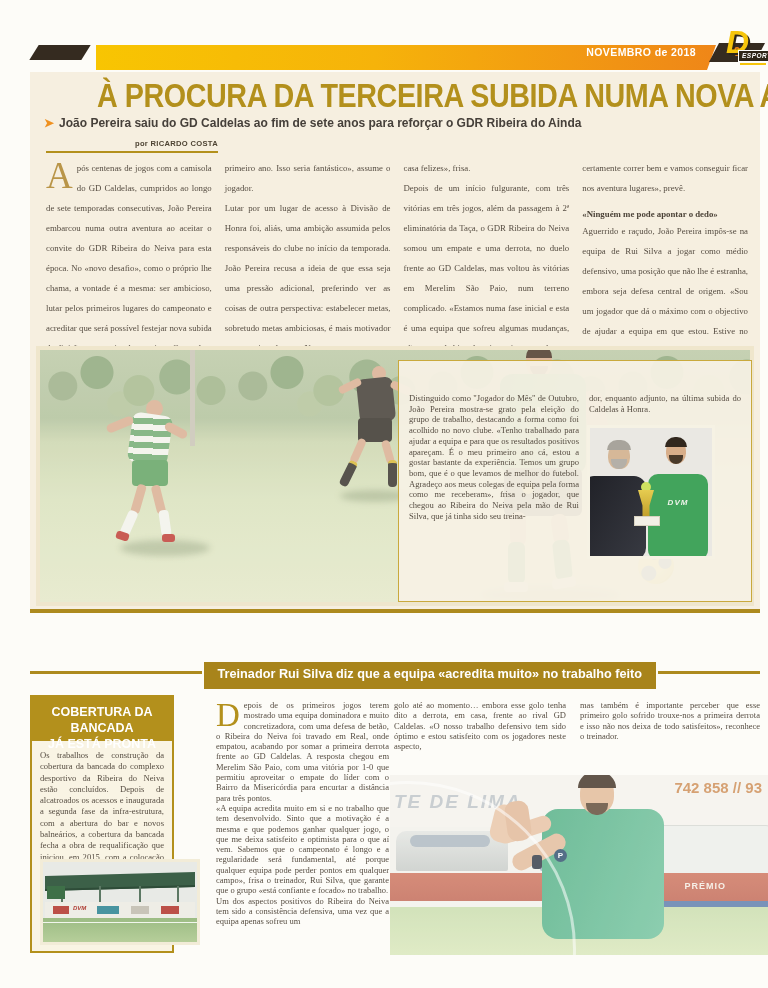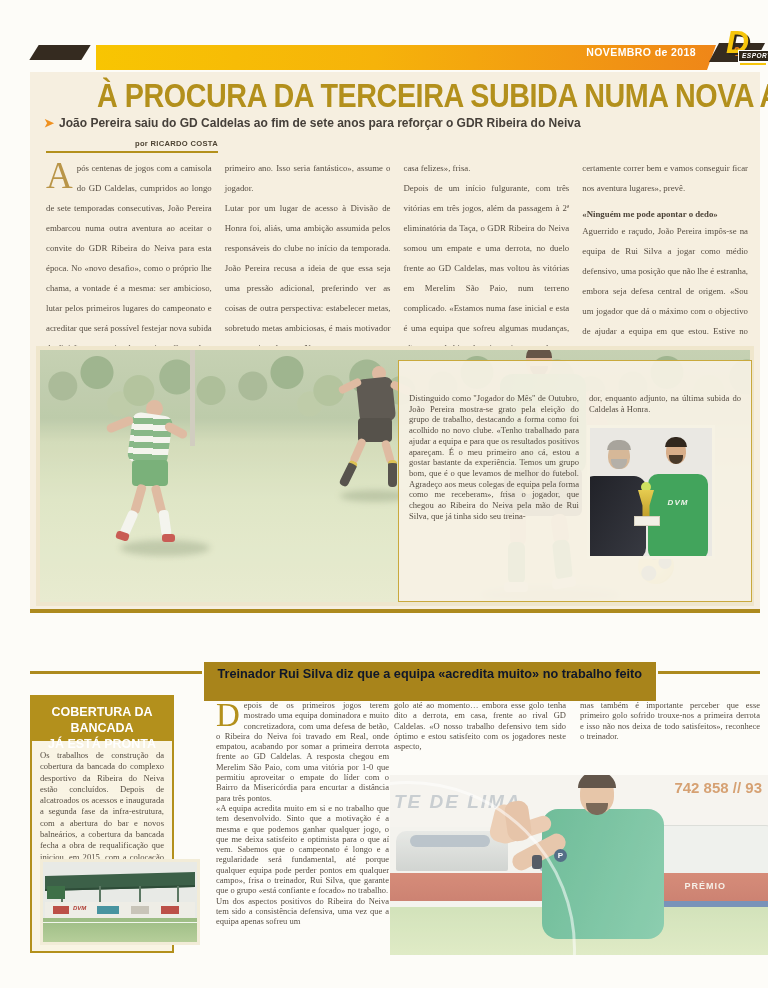--- a/index.html
+++ b/index.html
@@ -113,21 +113,21 @@
   .rm-beard{left:79px;top:27px;width:14px;height:9px;border-radius:0 0 7px 7px;background:#4a3a2a;}
   .trophy-cup{left:48px;top:62px;width:16px;height:26px;background:linear-gradient(#e6cc50,#c2a02c);clip-path:polygon(0 0,100% 0,72% 60%,72% 100%,28% 100%,28% 60%);}
   .trophy-ball{left:51px;top:54px;width:10px;height:10px;border-radius:50%;background:#cde060;}
   .trophy-base{left:44px;top:88px;width:24px;height:8px;background:#f2efe6;border:1px solid #d8d2c0;}
 
   .gold-rule{left:30px;top:609px;width:730px;height:4px;background:#ad8a1e;}
 
   
   .h2-wrap{left:30px;top:623px;width:730px;text-align:center;}
   .h2{display:inline-block;font-weight:bold;font-size:31px;line-height:33px;letter-spacing:-.5px;color:#b3901c;transform:scaleX(.86);white-space:nowrap;}
-  .subbar2{left:204px;top:662px;width:452px;height:39px;background:#a8841b;color:#0f172a;text-align:center;}
+  .subbar2{left:204px;top:662px;width:452px;height:27px;background:#a8841b;color:#ffffff;text-align:center;}
   .subbar2 span{display:inline-block;font-weight:bold;font-size:13.5px;line-height:23px;transform:scaleX(.94);white-space:nowrap;}
   .sideline-l{left:30px;top:671px;width:172px;height:3px;background:#ad8a1e;}
   .sideline-r{left:658px;top:671px;width:102px;height:3px;background:#ad8a1e;}
 
   .cols2-txt{font-family:"Liberation Serif",serif;font-size:8.5px;line-height:10.3px;color:#564d42;text-align:justify;white-space:pre-line;}
   .colB1{left:216px;top:700px;width:173px;}
   .colB2{left:394px;top:700px;width:172px;}
   .colB3{left:580px;top:700px;width:180px;}
   .dropcap2{float:left;font-family:"Liberation Serif",serif;font-size:33px;line-height:28px;color:#b3901c;margin:1px 4px 0 0;}
 
@@ -190,21 +190,21 @@
   </div>
   <div class="abs logo-d">D</div>
   <div class="abs logo-chip">ESPORTIVO</div>
   <div class="abs logo-strip"></div>
 
   <div class="abs cream-block"></div>
   <div class="abs h1-wrap">
     <span class="h1">À PROCURA DA TERCEIRA SUBIDA NUMA NOVA AVENTURA</span>
   </div>
   <div class="abs sub1">
-    <span class="arrow">➤</span><span>João Pereira saiu do GD Caldelas ao fim de sete anos para reforçar o GDR Ribeira do Neiva</span>
+    <span class="arrow">➤</span><span>João Pereira saiu do GD Caldelas ao fim de sete anos para reforçar o GDR Ribeira do Ainda</span>
   </div>
   <div class="abs byline">por RICARDO COSTA</div>
   <div class="abs byline-rule"></div>
 
   <div class="abs cols1">
     <div class="col">
       <span class="dropcap">A</span>
       <div class="body-txt">pós centenas de jogos com a camisola do GD Caldelas, cumpridos ao longo de sete temporadas consecutivas, João Pereira embarcou numa outra aventura ao aceitar o convite do GDR Ribeira do Neiva para esta época. No «novo desafio», como o próprio lhe chama, a vontade é a mesma: ser ambicioso, lutar pelos primeiros lugares do campeonato e acreditar que será possível festejar nova subida de divisão – a terceira da carreira. «Quem dera poder subir pelo Ribeira do Neiva logo no</div>
     </div>
     <div class="col">

